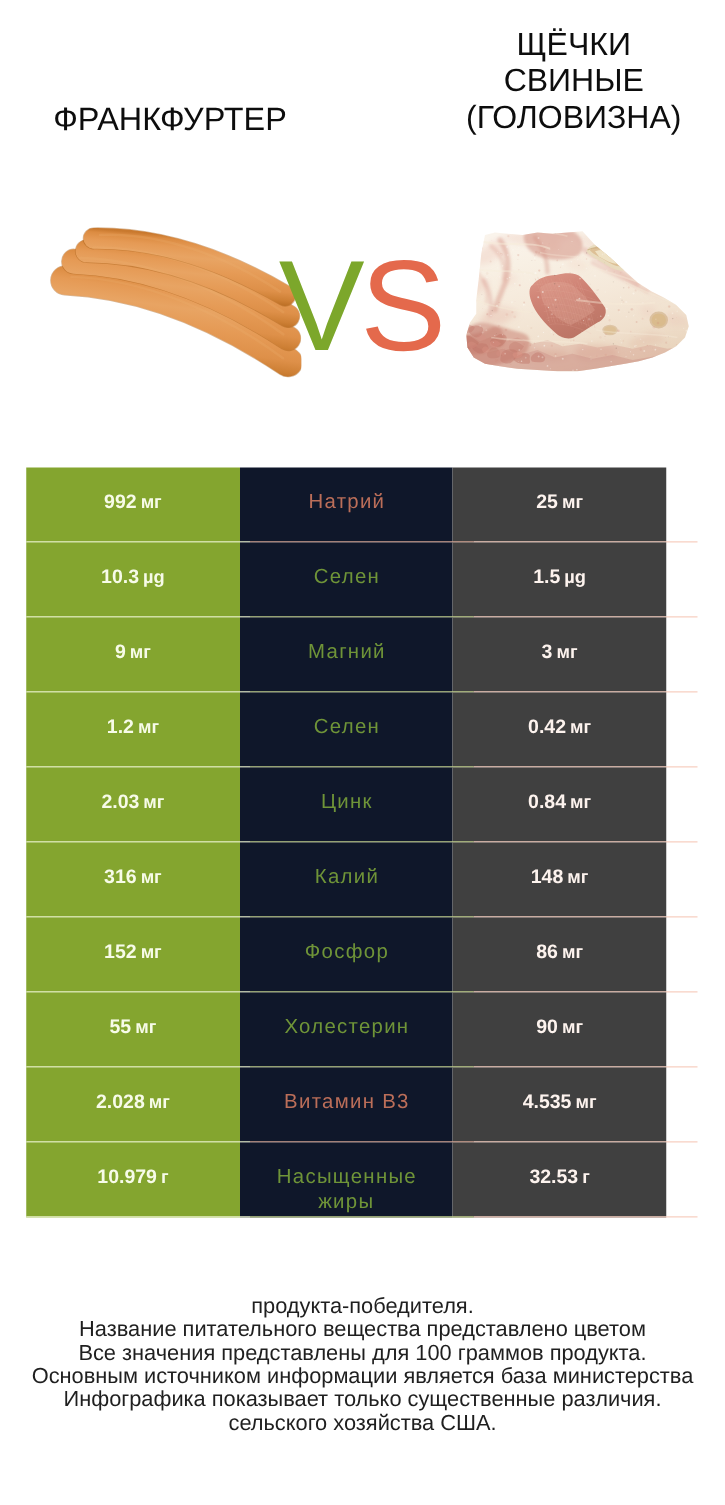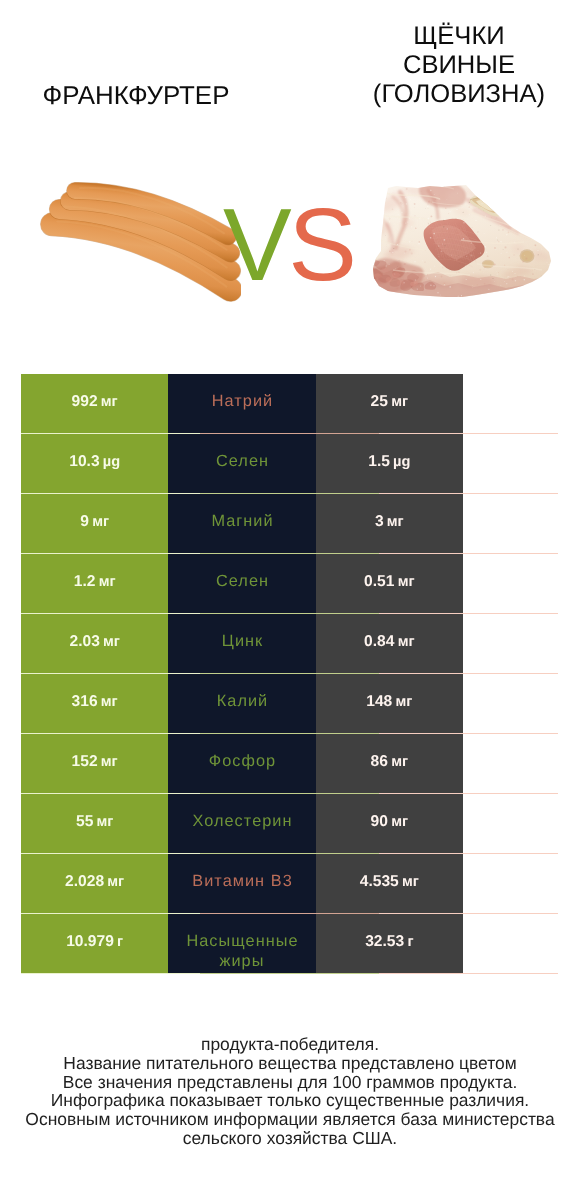--- a/index.html
+++ b/index.html
@@ -10,21 +10,21 @@
 .title-left{position:absolute;left:0;top:82px;width:272px;text-align:center;font-size:25.9px;line-height:29px;color:#0d0d0d;white-space:nowrap}
 .title-right{position:absolute;left:314px;top:22px;width:290px;text-align:center;font-size:25.6px;line-height:28.8px;color:#0d0d0d}
 .title-right span{display:block;white-space:nowrap}
 .photo-l{position:absolute;left:26px;top:176px;width:215px;height:135px}
 .photo-r{position:absolute;left:372px;top:180px;width:185px;height:122px}
 .vs{position:absolute;left:220px;top:200px;width:140px;height:90px;font-size:103px;line-height:90px;text-align:center;letter-spacing:-3.5px;text-indent:-3.5px}
 .vs b{font-weight:400}
 .vs .v{color:#7ca72b}
 .vs .s{color:#e4694c}
 .table{position:absolute;left:21px;top:374px;width:537px}
-.row{position:relative;display:flex;width:442px;height:60px}
+.row{position:relative;display:flex;width:512px;height:60px}
 .cell{display:flex;align-items:center;justify-content:center;text-align:center;width:179px;height:60px;padding-bottom:5px}
 .cl{background:#84a52f;color:#f7fbe8}
 .cr{background:#404040;color:#fdf3ee}
 .cm{background:#0f172a}
 .num{font-size:15.6px;font-weight:700;letter-spacing:0}
 .unit{font-size:14.6px;font-weight:700;margin-left:3.2px;letter-spacing:0}
 
 .cm{padding-bottom:7px}
 .cm.two{padding-bottom:0;padding-top:14px}
 .label{display:block;width:134px;font-size:16.3px;line-height:20px;letter-spacing:1.05px;text-indent:1.05px}
@@ -700,21 +700,21 @@
         </div>
     </div>
     <div class="row">
       <div class="cell cl">
           <span class="val"><span class="num">1.2</span><span class="unit">мг</span></span>
         </div>
       <div class="cell cm">
           <span class="label g">Селен</span>
         </div>
       <div class="cell cr">
-          <span class="val"><span class="num">0.51</span><span class="unit">мг</span></span>
+          <span class="val"><span class="num">0.42</span><span class="unit">мг</span></span>
         </div>
       <div class="sep">
           <i class="sl"></i>
           <i class="smg"></i>
           <i class="sr"></i>
         </div>
     </div>
     <div class="row">
       <div class="cell cl">
           <span class="val"><span class="num">2.03</span><span class="unit">мг</span></span>
@@ -810,17 +810,17 @@
           <i class="smg"></i>
           <i class="sr"></i>
         </div>
     </div>
   </div>
 
   <div class="footer">
     <span>продукта-победителя.</span>
     <span>Название питательного вещества представлено цветом</span>
     <span>Все значения представлены для 100 граммов продукта.</span>
+    <span>Основным источником информации является база министерства</span>
     <span>Инфографика показывает только существенные различия.</span>
-    <span>Основным источником информации является база министерства</span>
     <span>сельского хозяйства США.</span>
   </div>
 </div>
 
 </body></html>

